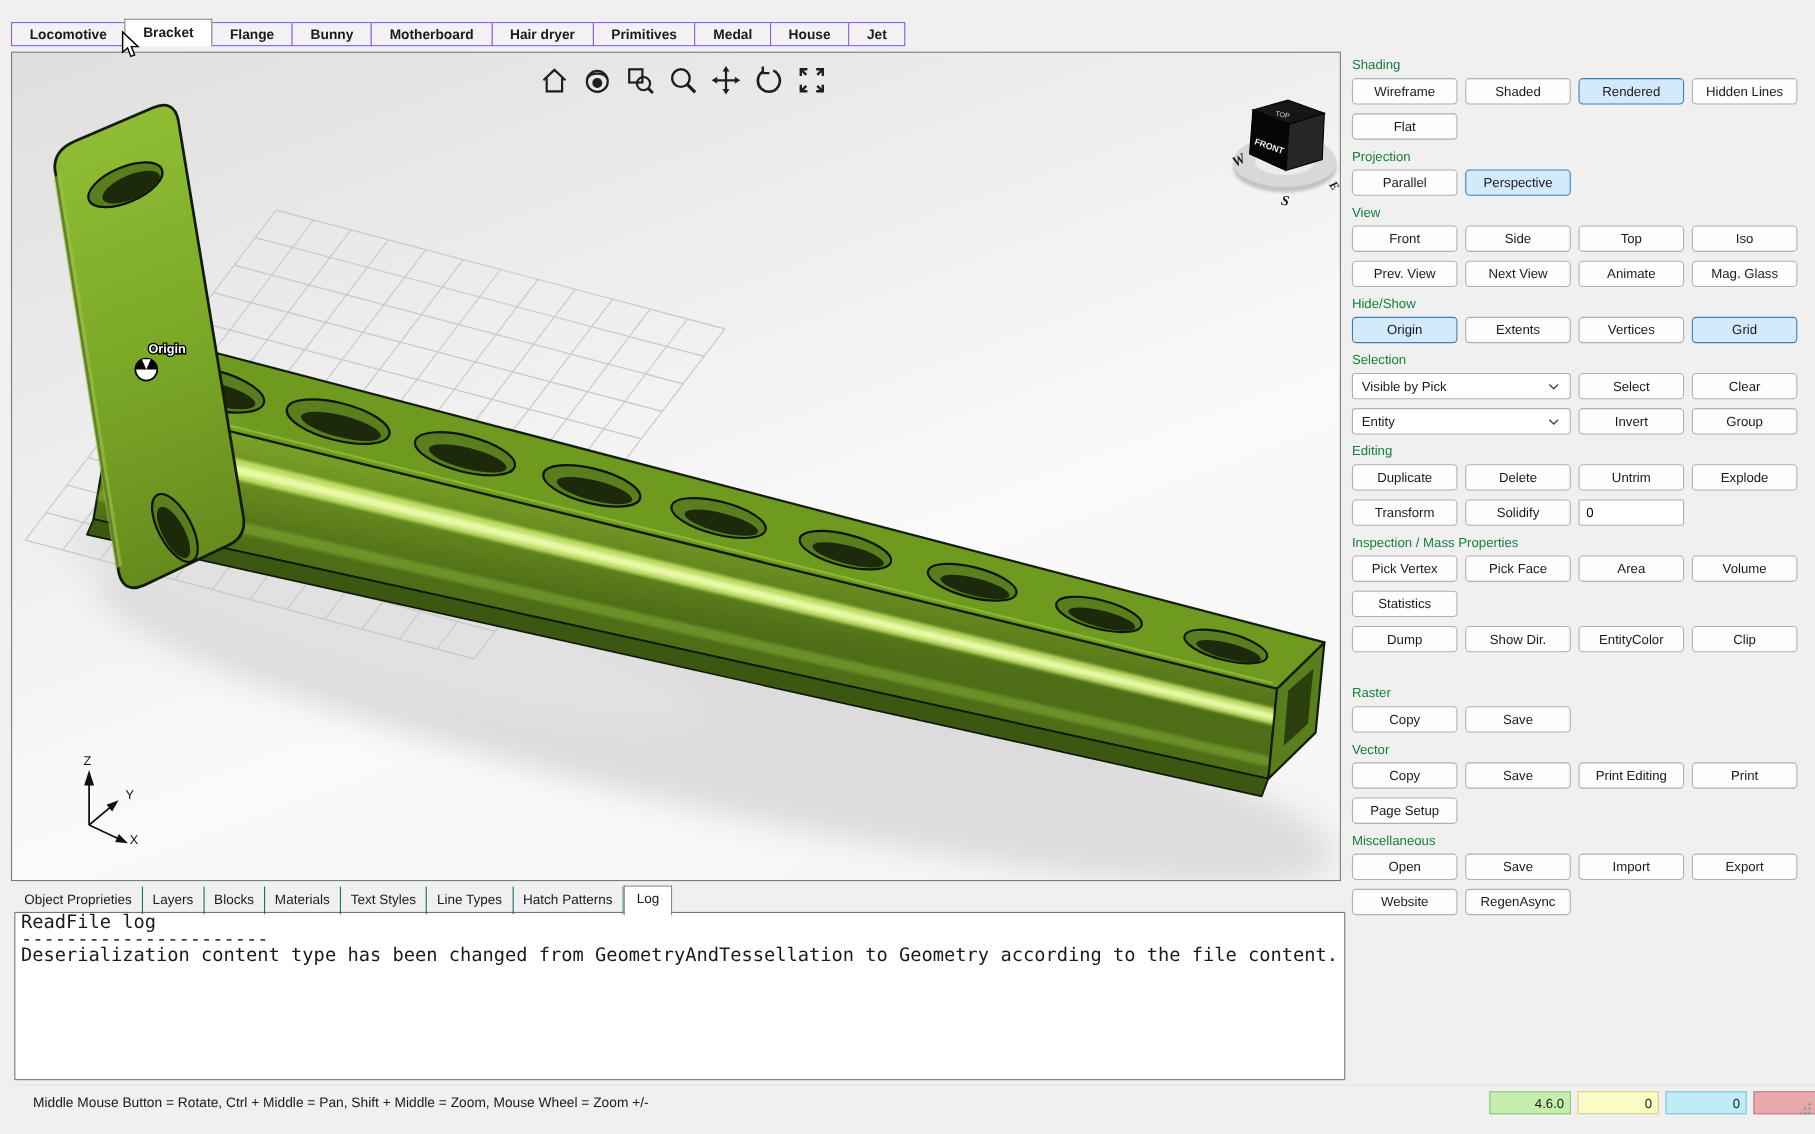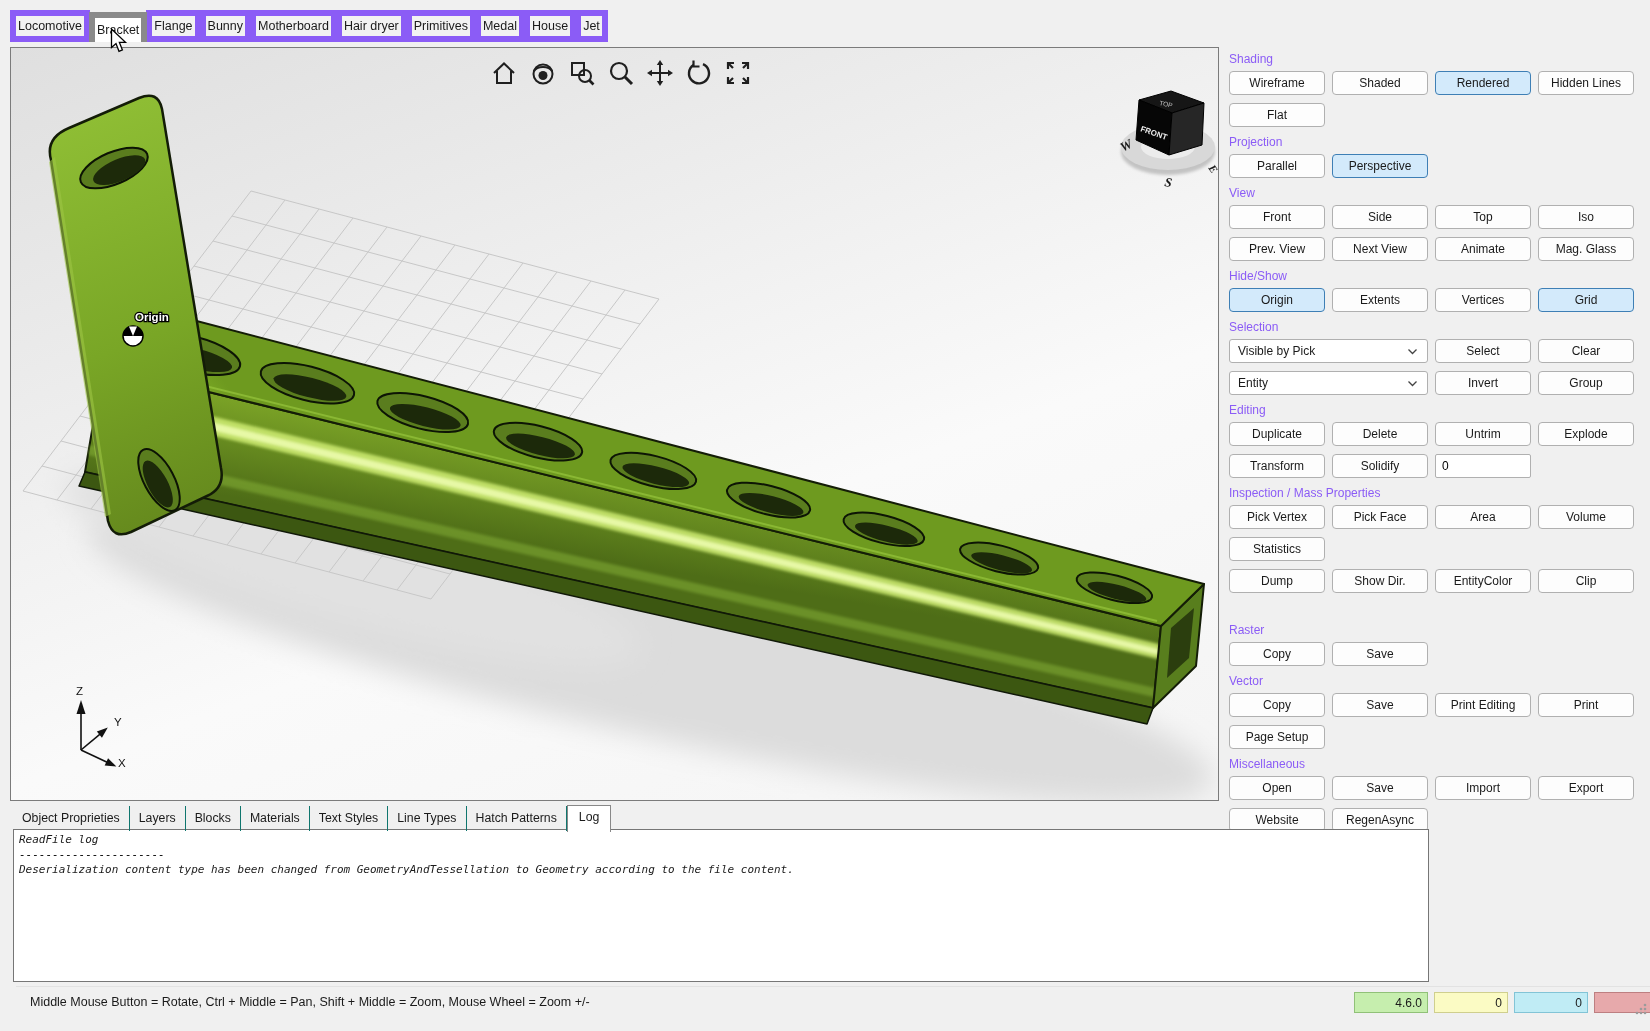--- a/index.html
+++ b/index.html
@@ -1,58 +1,58 @@
 <!DOCTYPE html>
 <html><head>
 <meta charset="utf-8">
 <style>
   html,body{margin:0;padding:0;background:#f0f0f0;}
   .app{position:relative;width:1650px;height:1031px;background:#f0f0f0;overflow:hidden;
        font-family:"Liberation Sans",sans-serif;color:#1a1a1a;}
 
   
   .tabbar{position:absolute;left:10px;top:16px;height:26px;display:flex;align-items:flex-end;z-index:6;}
-  .tab{height:20px;line-height:20px;padding:0 2px;font-size:12.5px;background:#f2f2f2;
-       border:6px solid #8b5cf6;margin-right:-1px;white-space:nowrap;}
+  .tab{height:20px;line-height:20px;padding:0 16px;font-size:12.5px;background:#f2f2f2;
+       border:1px solid #8b5cf6;margin-right:-1px;white-space:nowrap;font-weight:bold;}
   .tab.sel{height:24px;line-height:24px;background:#fff;border-color:#8a8a8a;border-bottom:none;
        position:relative;z-index:2;}
 
   
   .cursor{position:absolute;left:110px;top:28px;z-index:50;pointer-events:none;}
 
   
   .viewport{position:absolute;left:10px;top:47px;width:1207px;height:752px;border:1px solid #7b7b7b;
        background:linear-gradient(160deg,#dfdfdf 0%,#ececec 30%,#fafafa 62%,#f4f4f4 100%);overflow:hidden;}
   .scene{position:absolute;left:0;top:0;}
   .vtoolbar{position:absolute;left:478px;top:10px;display:flex;gap:9px;z-index:3;}
   .vicon{width:30px;height:30px;display:flex;align-items:center;justify-content:center;}
 
   
   .panel{position:absolute;left:1229px;top:47px;width:405px;}
   .sec{margin-top:5px;}
   .sec:nth-child(8){margin-top:30px;}
-  .sec-label{font-size:12px;height:14px;line-height:14px;margin-bottom:5px;color:#8b5cf6;}
+  .sec-label{font-size:12px;height:14px;line-height:14px;margin-bottom:5px;color:#15803d;}
   .row{display:grid;grid-template-columns:repeat(4,96px);gap:7px;margin-bottom:8px;}
   .btn{height:24px;background:#fdfdfd;border:1px solid #b0b0b0;border-radius:4px;box-sizing:border-box;
        display:flex;align-items:center;justify-content:center;font-size:12px;cursor:default;white-space:nowrap;}
   .btn.active{background:var(--accent-bg,#d3eafb);border-color:var(--accent-border,#3e7fb5);}
   .combo{height:24px;background:#fff;border:1px solid #b0b0b0;border-radius:3px;box-sizing:border-box;
        display:flex;align-items:center;justify-content:space-between;padding:0 9px 0 8px;font-size:12px;}
   .txt{height:24px;background:#fff;border:1px solid #b0b0b0;border-radius:2px;box-sizing:border-box;
        padding:0 6px;font:12px "Liberation Sans",sans-serif;width:96px;}
 
   
   .docktabs{position:absolute;left:13px;top:804px;display:flex;align-items:flex-end;z-index:4;}
   .btab{font-size:12.3px;padding:5px 9px 6px;border-right:1px solid #0f766e;line-height:14px;white-space:nowrap;}
   .btab.sel{background:#fff;border:1px solid #888;border-bottom:none;position:relative;top:1px;
        padding:4px 11px 8px;z-index:5;}
-  .logarea{position:absolute;left:13px;top:829px;width:1416px;height:153px;background:#fff;
+  .logarea{position:absolute;left:13px;top:829px;width:1210px;height:153px;background:#fff;
        border:1px solid #767676;box-sizing:border-box;padding:2px 5px;
-       font-family:"DejaVu Sans Mono","Liberation Mono",monospace;font-size:11px;line-height:15px;
-       white-space:pre;overflow:hidden;margin:0;font-style:italic;}
+       font-family:"DejaVu Sans Mono","Liberation Mono",monospace;font-size:17px;line-height:15px;
+       white-space:pre;overflow:hidden;margin:0;}
 
   
   .statusbar{position:absolute;left:0;top:986px;width:1650px;height:45px;background:#f0f0f0;
        border-top:1px solid #e2e2e2;margin-left:16px;}
   .status-hint{position:absolute;left:14px;top:8px;font-size:12.5px;}
   .status-indicators{position:absolute;left:1338px;top:5px;display:flex;gap:6px;}
   .ind{width:62px;height:19px;border:1px solid;display:flex;align-items:center;justify-content:flex-end;
        padding:0 5px;font-size:12px;background-image:radial-gradient(rgba(255,255,255,.55) 1px,transparent 1px);
        background-size:4px 4px;}
   .grip{position:absolute;left:1618px;top:14px;}

